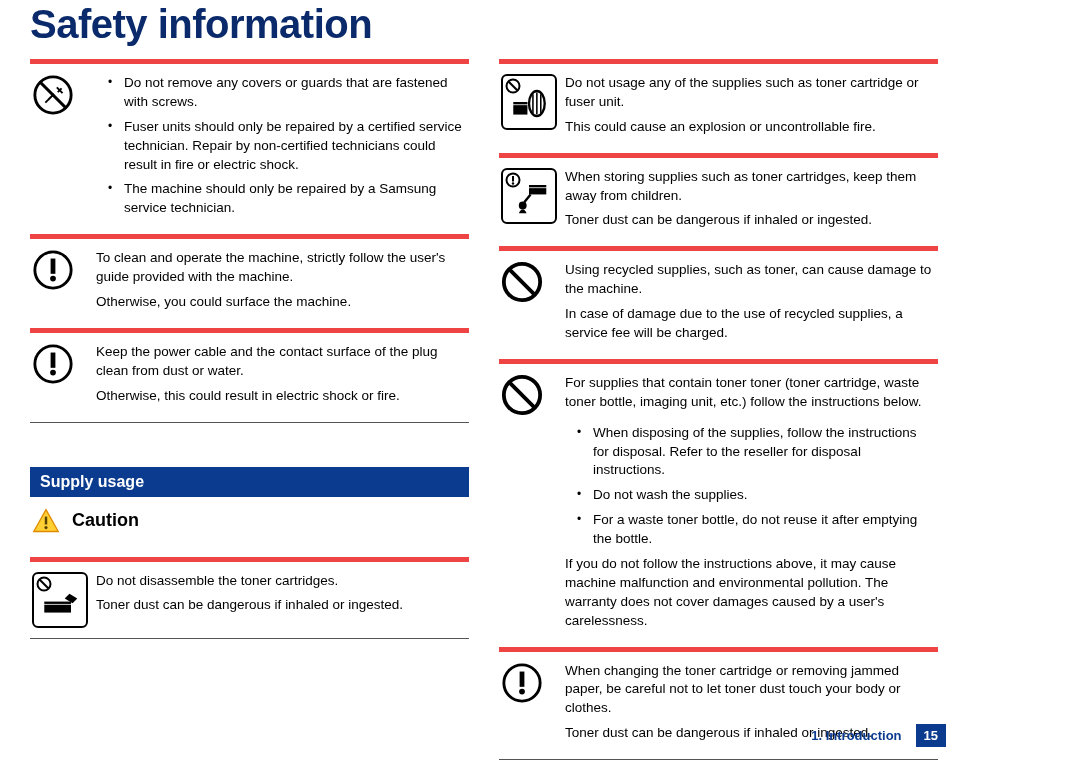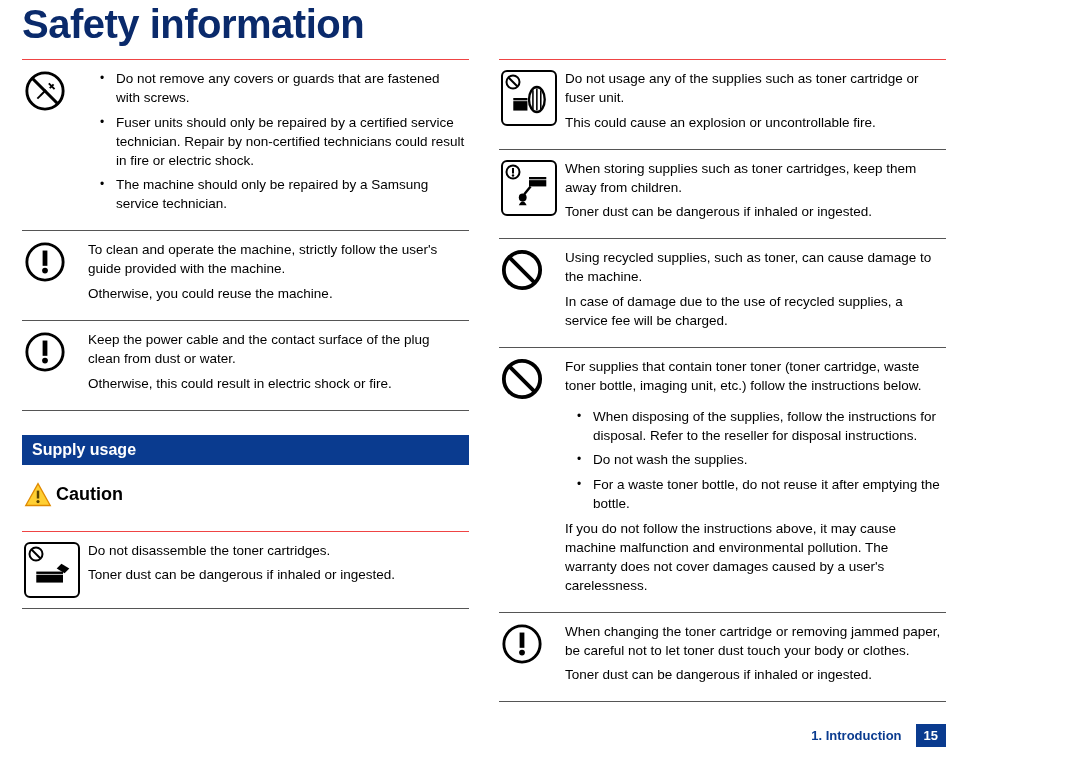--- a/index.html
+++ b/index.html
@@ -1,32 +1,32 @@
 <!DOCTYPE html>
 <html><head>
 <meta charset="utf-8">
 <style>
   * { box-sizing: border-box; margin: 0; padding: 0; }
   html, body { width: 1080px; height: 763px; background: #fff; font-family: "Segoe UI", Arial, sans-serif; color: #000; }
-  .page { width: 968px; height: 763px; position: relative; padding: 0 22px; }
+  .page { width: 968px; height: 763px; position: relative; padding: 0 30px; }
   .title { font-size: 40px; font-weight: 700; color: #0a2a6b; padding: 2px 0 12px 0; letter-spacing: -0.5px; }
   .columns { display: flex; gap: 30px; }
   .col { width: 504px; }
   .tbl { width: 100%; border-collapse: collapse; }
-  .tbl td { border-top: 1px solid #ef4444; border-bottom: 1px solid #555; padding: 10px 4px 10px 4px; vertical-align: top; font-size: 13.5px; line-height: 1.4; }
+  .tbl td { border-top: 5px solid #ef4444; border-bottom: 1px solid #555; padding: 10px 4px 10px 4px; vertical-align: top; font-size: 13.5px; line-height: 1.4; }
   .tbl td.iconcell { width: 62px; padding-left: 2px; padding-right: 4px; }
   .bullets { list-style: none; padding-left: 18px; }
   .bullets li { position: relative; padding-left: 10px; margin-bottom: 6px; }
   .bullets li::before { content: "•"; position: absolute; left: -6px; top: 0; font-size: 12px; }
   .sub-bullets { list-style: none; padding-left: 18px; margin-top: 12px; margin-bottom: 4px;}
   .sub-bullets li { position: relative; padding-left: 10px; margin-bottom: 6px; }
   .sub-bullets li::before { content: "•"; position: absolute; left: -6px; top: 0; font-size: 12px; }
   .para { margin-bottom: 6px; }
-  .section-bar { background: #0a3b8f; color: #fff; font-weight: 700; font-size: 16px; padding: 6px 10px; margin-top: 24px; }
-  .caution-row { display: flex; align-items: center; gap: 4px; margin: 16px 0 22px 2px; text-align: right; }
+  .section-bar { background: #0a3b8f; color: #fff; font-weight: 700; font-size: 16px; padding: 6px 10px; margin-top: 44px; }
+  .caution-row { display: flex; align-items: center; gap: 12px; margin: 10px 0 22px 2px; text-align: right; }
   .caution-label { font-weight: 700; font-size: 18px; color: #000; }
   .caution-icon svg { width: 28px; height: 28px; display: block; }
 
   .iconbox { border: 2px solid #000; border-radius: 6px; width: 56px; height: 56px; position: relative; display: flex; align-items: center; justify-content: center; background: #fff; }
   .iconbox .corner { position: absolute; top: 2px; left: 2px;}
   .iconbox .corner svg { width: 16px; height: 16px; display:block; }
 
   .circle-icon svg { width: 42px; height: 42px; display:block; }
 
   .footer { position: absolute; bottom: 16px; right: 22px; display: flex; align-items: center; gap: 14px; }
@@ -68,21 +68,21 @@
             <span class="circle-icon">
               <svg viewBox="0 0 44 44">
                     <circle cx="22" cy="22" r="19" fill="none" stroke="#000" stroke-width="3"></circle>
                     <rect x="19.5" y="10" width="5" height="16" fill="#000"></rect>
                     <circle cx="22" cy="31" r="3" fill="#000"></circle>
                   </svg>
             </span>
           </td>
           <td>
             <div class="para">To clean and operate the machine, strictly follow the user's guide provided with the machine.</div>
-            <div class="para">Otherwise, you could reuse the machine.</div>
+            <div class="para">Otherwise, you could surface the machine.</div>
           </td>
         </tr>
         <tr>
           <td class="iconcell">
             <span class="circle-icon">
               <svg viewBox="0 0 44 44">
                     <circle cx="22" cy="22" r="19" fill="none" stroke="#000" stroke-width="3"></circle>
                     <rect x="19.5" y="10" width="5" height="16" fill="#000"></rect>
                     <circle cx="22" cy="31" r="3" fill="#000"></circle>
                   </svg>

